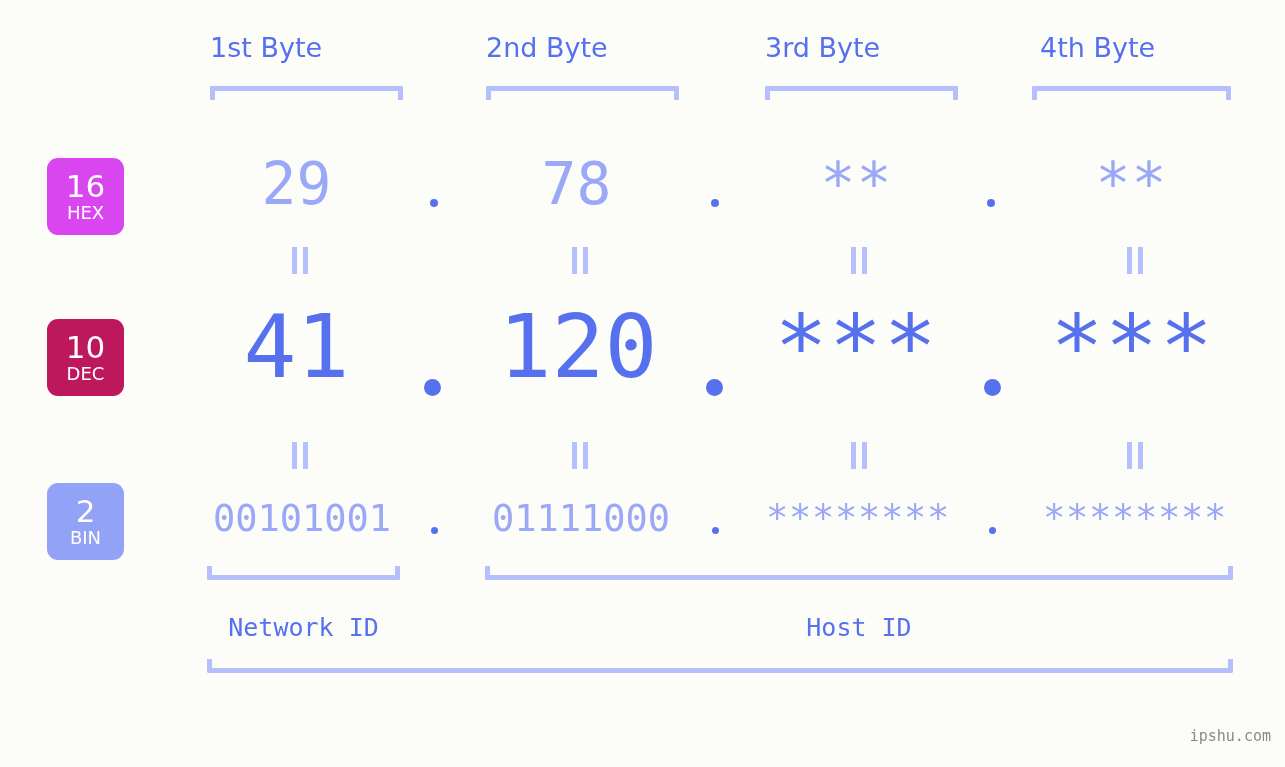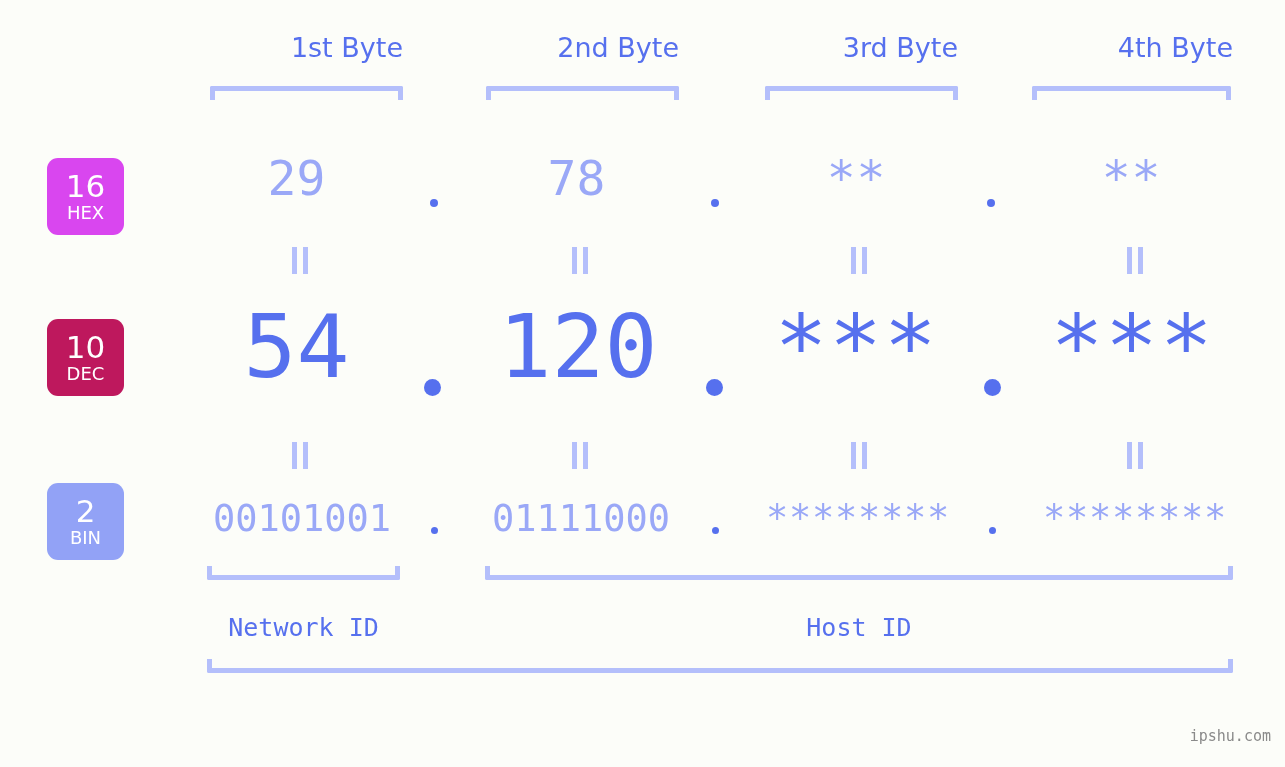--- a/index.html
+++ b/index.html
@@ -20,21 +20,21 @@
   }
 
   
   .byte-label {
     position: absolute;
     top: 32px;
     font-size: 27px;
     color: #5670ee;
     font-family: "DejaVu Sans", sans-serif;
     font-weight: 400;
-    text-align: right;
+    text-align: left;
     letter-spacing: 0px;
     white-space: nowrap;
   }
 
   
   .bracket-top {
     position: absolute;
     top: 86px;
     height: 14px;
     border-top: 5px solid #b4bffb;
@@ -83,21 +83,21 @@
   }
 
   
   .val {
     position: absolute;
     text-align: center;
     white-space: nowrap;
     font-family: "DejaVu Sans Mono", monospace;
     font-weight: 400;
   }
-  .row-hex .val { font-size: 48px; color: #9aa8f7; }
+  .row-hex .val { font-size: 58px; color: #9aa8f7; }
   .row-dec .val { font-size: 88px; color: #5670ee; }
   .row-bin .val { font-size: 37px; color: #9aa8f7; }
 
   .val.stars { letter-spacing: 0.02em; }
 
   
   .dot {
     position: absolute;
     border-radius: 50%;
     background: #5670ee;
@@ -204,21 +204,21 @@
   <div class="eq" style="left:851px; top:247px;">
       <i></i>
       <i></i>
     </div>
   <div class="eq" style="left:1127px; top:247px;">
       <i></i>
       <i></i>
     </div>
 
   <div class="row-dec">
-    <div class="val" style="left:200px; width:193px; top:295px;">54</div>
+    <div class="val" style="left:200px; width:193px; top:295px;">41</div>
     <div class="val" style="left:478px; width:200px; top:295px;">120</div>
     <div class="val stars" style="left:758px; width:197px; top:295px;">***</div>
     <div class="val stars" style="left:1034px; width:197px; top:295px;">***</div>
 
     <div class="dot dot-dec" style="left:424px; top:379px;"></div>
     <div class="dot dot-dec" style="left:706px; top:379px;"></div>
     <div class="dot dot-dec" style="left:984px; top:379px;"></div>
   </div>
 
   <div class="eq" style="left:292px; top:442px;">

